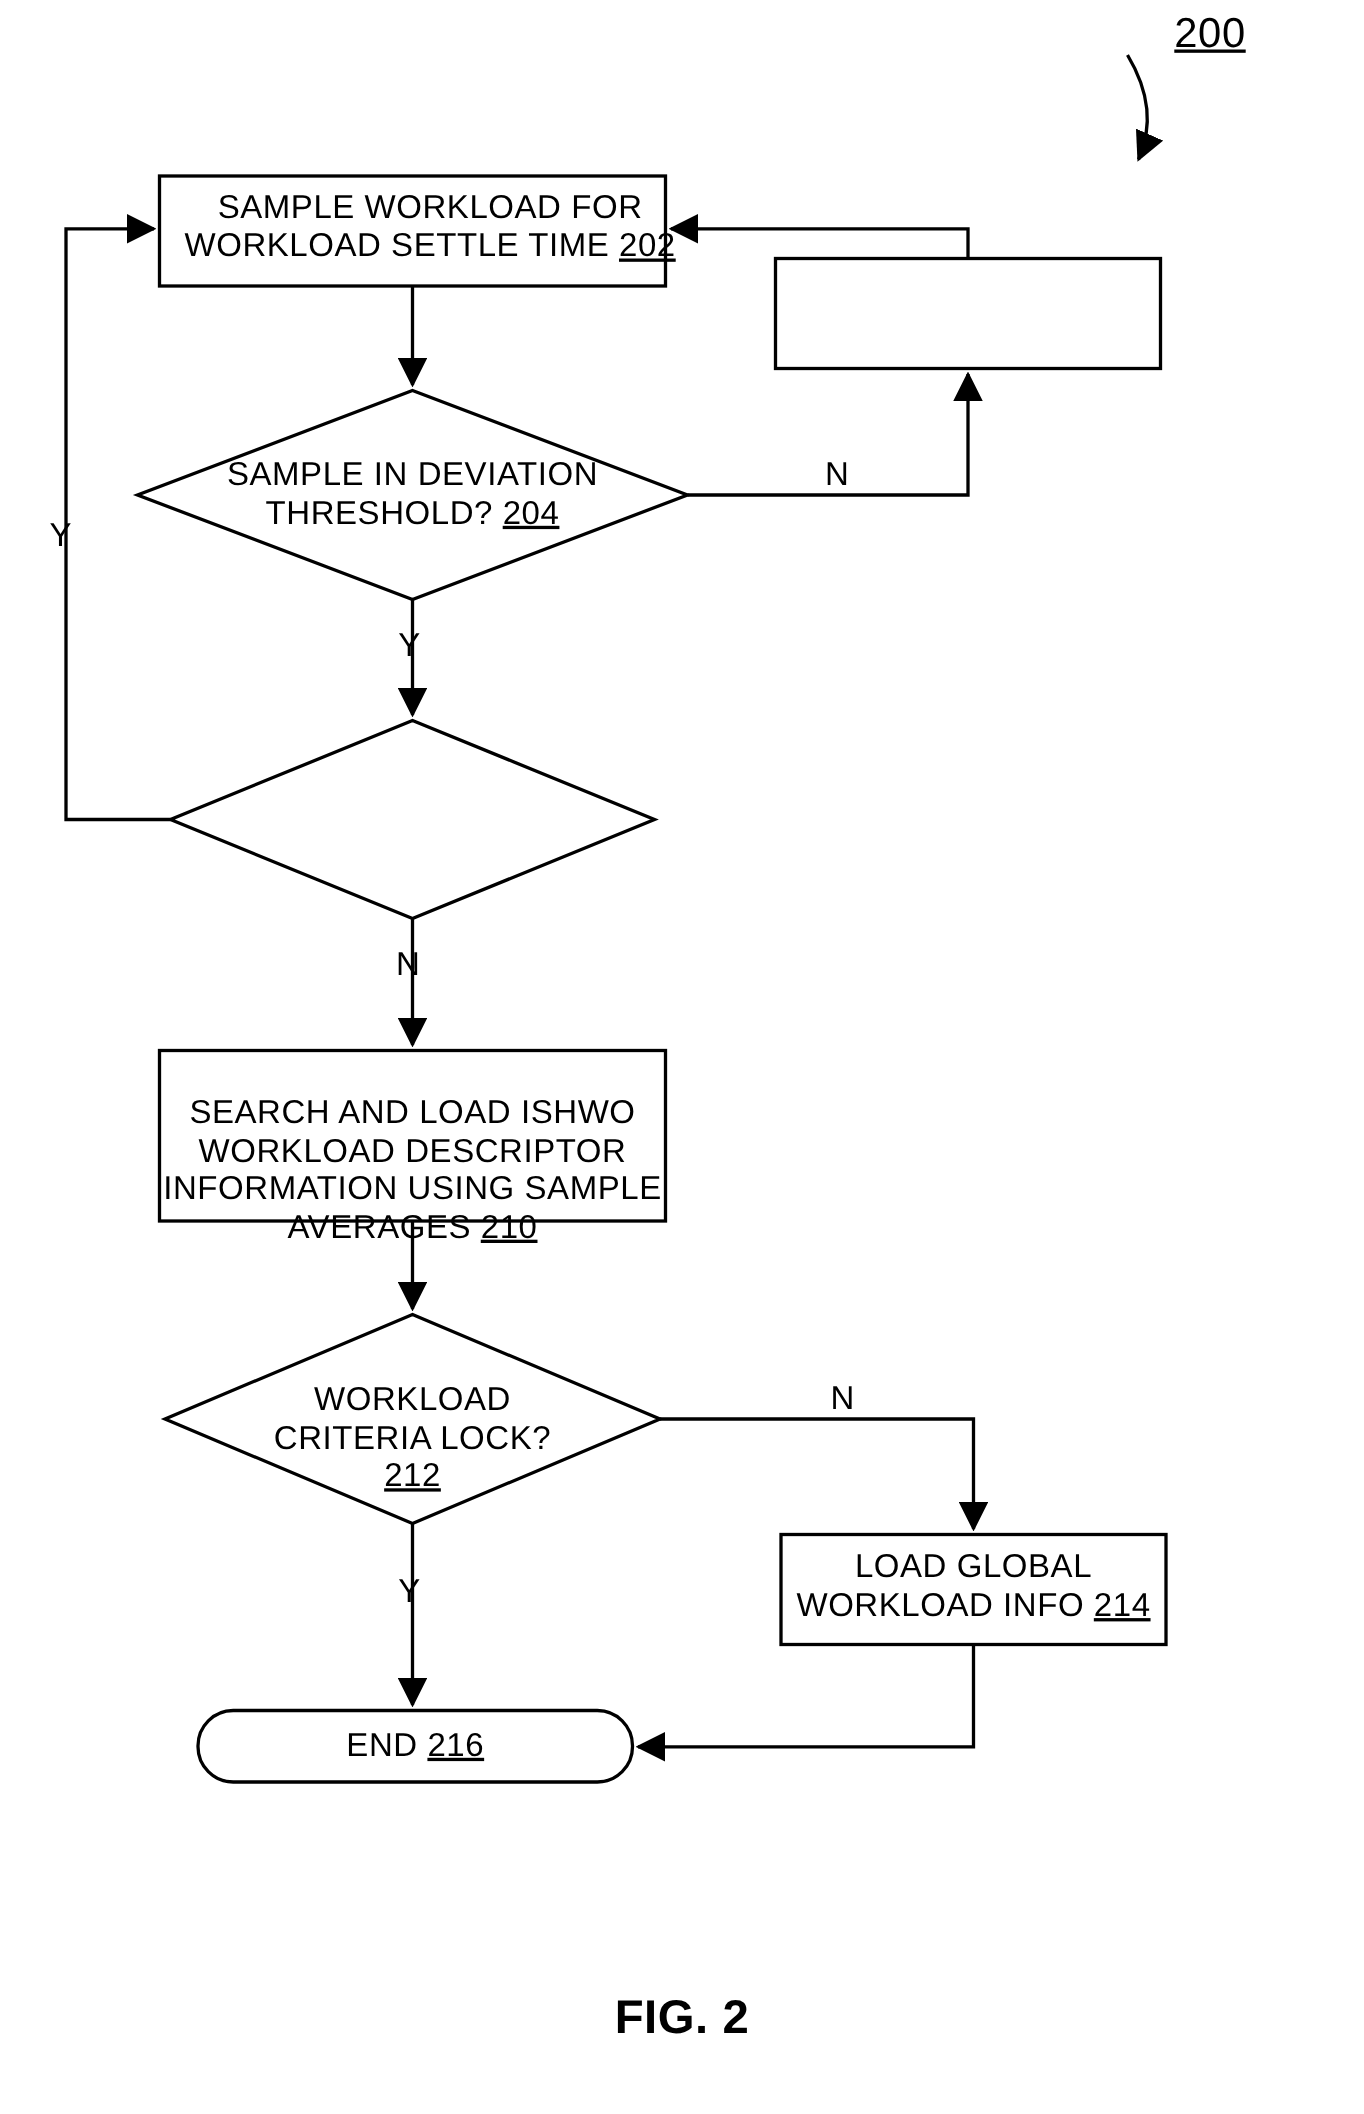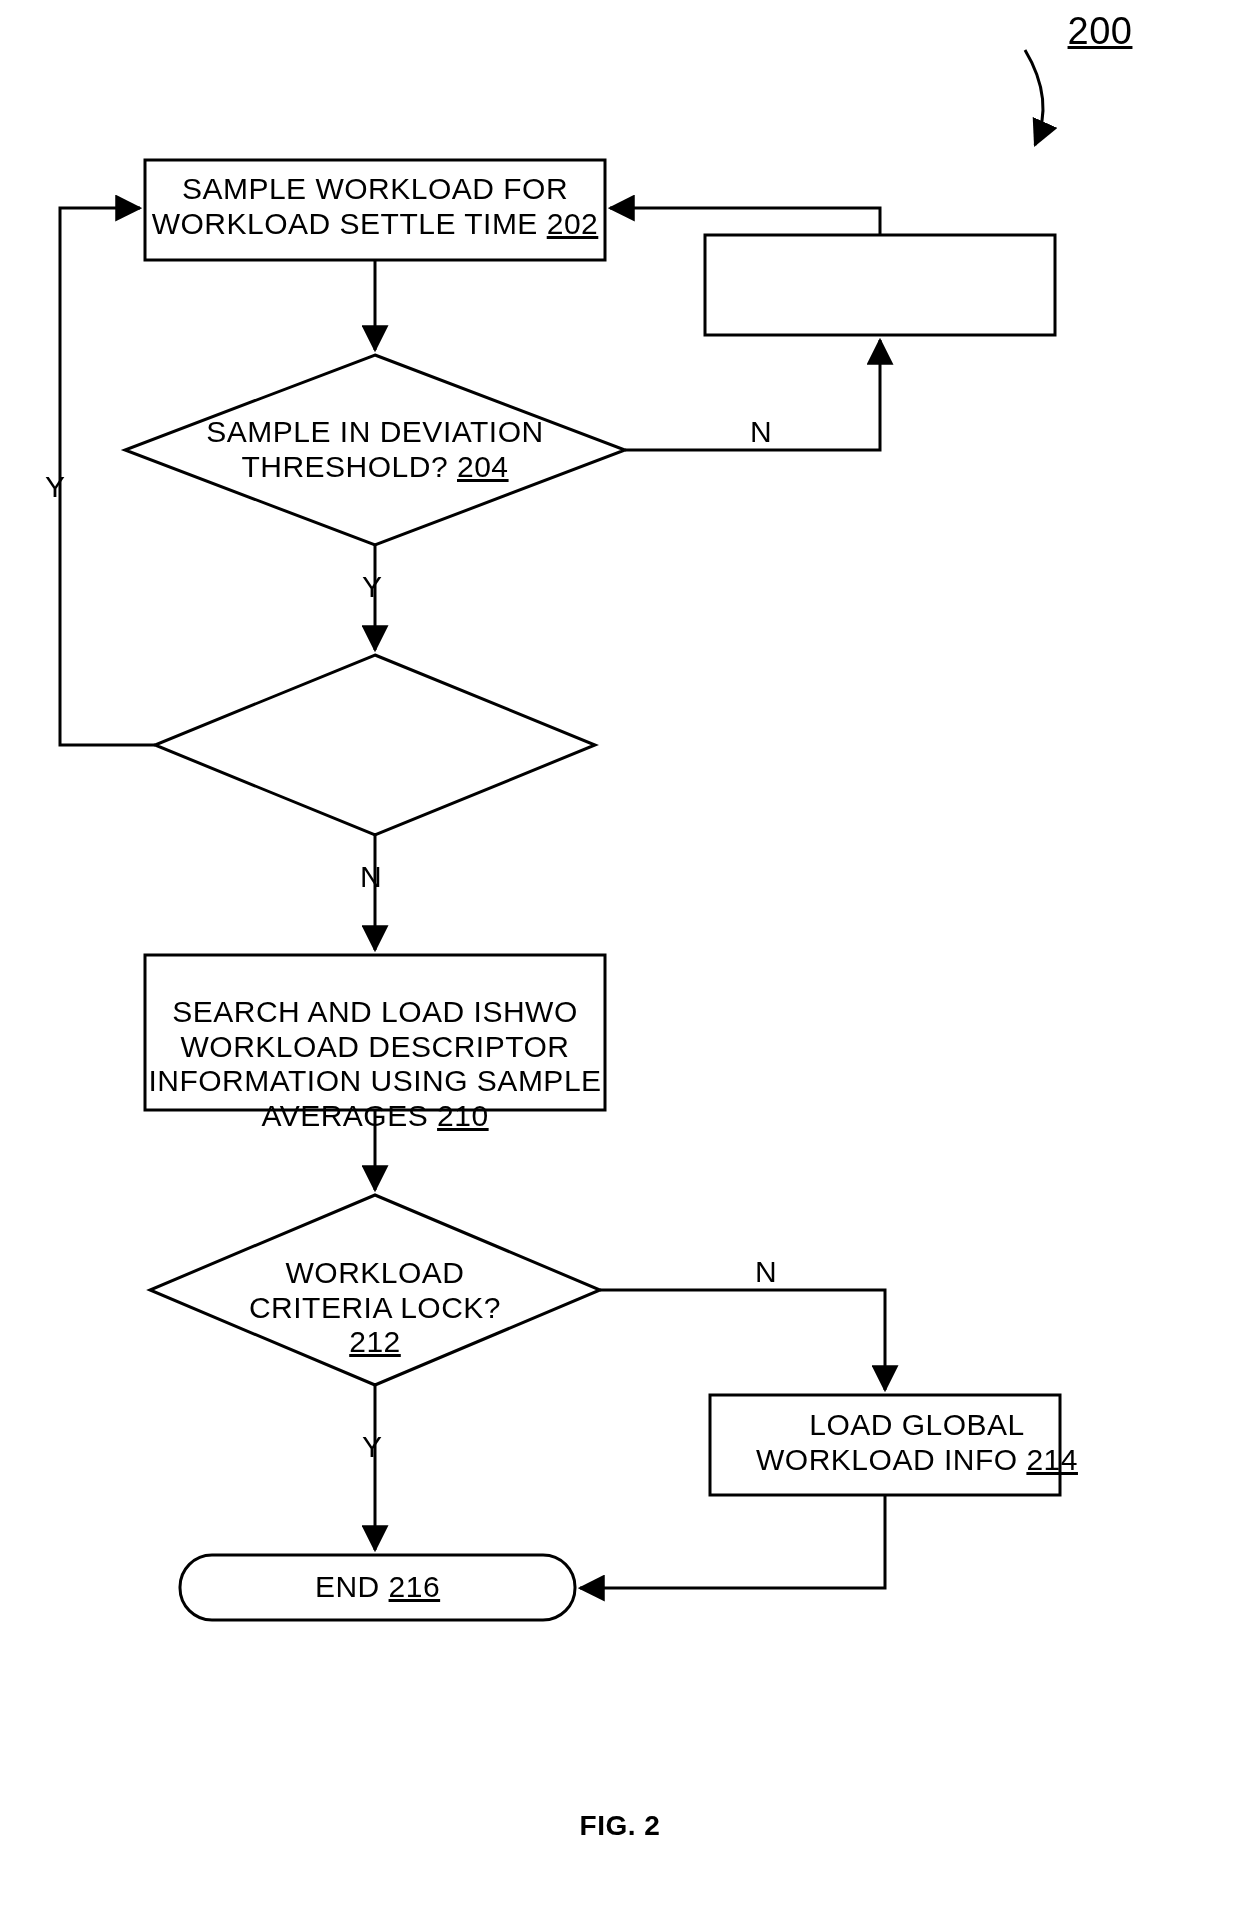--- a/index.html
+++ b/index.html
@@ -29,21 +29,21 @@
   }
   .ref {
     text-decoration: underline;
   }
   .flow-label {
     position: absolute;
     font-size: 30px;
   }
   .fig-label {
     font-weight: 600;
-    font-size: 28px;
+    font-size: 43px;
   }
 </style>
 </head>
 <body>
 
 <div class="page">
 
   <svg width="1240" height="1922" viewBox="0 0 1240 1922">
     <defs>
       <marker id="arrow" viewBox="0 0 12 12" refX="11" refY="6" markerWidth="9" markerHeight="9" orient="auto-start-reverse">
@@ -85,21 +85,21 @@
 
     <line x1="375" y1="1385" x2="375" y2="1550" stroke="#000" stroke-width="3" marker-end="url(#arrow)"></line>
 
     <path d="M 600 1290 L 885 1290 L 885 1390" fill="none" stroke="#000" stroke-width="3" marker-end="url(#arrow)"></path>
 
     <path d="M 885 1495 L 885 1588 L 580 1588" fill="none" stroke="#000" stroke-width="3" marker-end="url(#arrow)"></path>
   </svg>
 
   <div class="label" style="left:1040px; top:10px; width:120px; font-size:38px;text-decoration:underline;">200</div>
 
-  <div class="label" style="left:145px; top:172px; width:460px;">
+  <div class="label" style="left:145px; top:172px; width:460px;padding-left:16px;">
     <span>SAMPLE WORKLOAD FOR WORKLOAD SETTLE TIME</span>
     <span class="ref">202</span>
   </div>
 
 
   <div class="label" style="left:205px; top:415px; width:340px;">
     <span>SAMPLE IN DEVIATION THRESHOLD?</span>
     <span class="ref">204</span>
   </div>
 
@@ -107,21 +107,21 @@
   <div class="label" style="left:145px; top:995px; width:460px;">
     <span>SEARCH AND LOAD ISHWO WORKLOAD DESCRIPTOR INFORMATION USING SAMPLE AVERAGES</span>
     <span class="ref">210</span>
   </div>
 
   <div class="label" style="left:225px; top:1256px; width:300px;">
     <span>WORKLOAD CRITERIA LOCK?</span>
     <span class="ref">212</span>
   </div>
 
-  <div class="label" style="left:710px; top:1408px; width:350px;padding-left:32px;">
+  <div class="label" style="left:710px; top:1408px; width:350px;">
     <span>LOAD GLOBAL WORKLOAD INFO</span>
     <span class="ref">214</span>
   </div>
 
   <div class="label" style="left:180px; top:1570px; width:395px;">
     <span>END</span>
     <span class="ref">216</span>
   </div>
 
   <div class="flow-label" style="left:750px; top:415px;">N</div>

